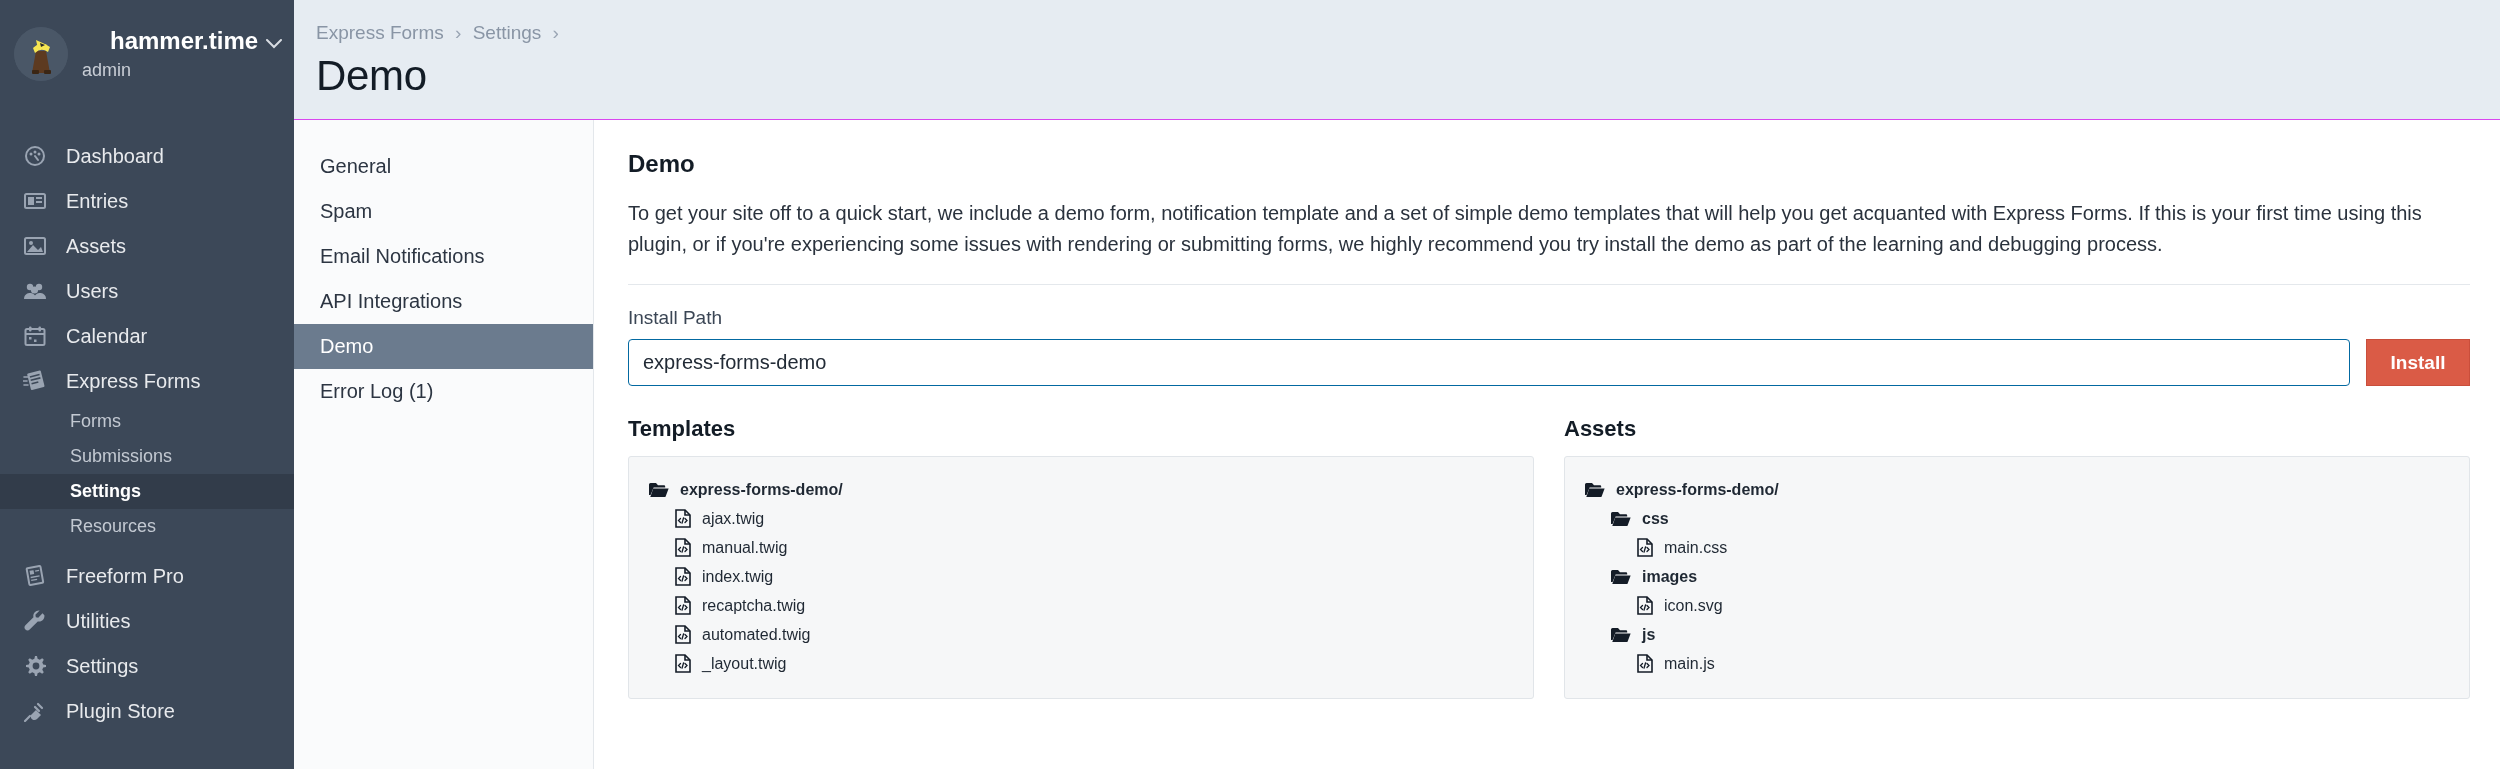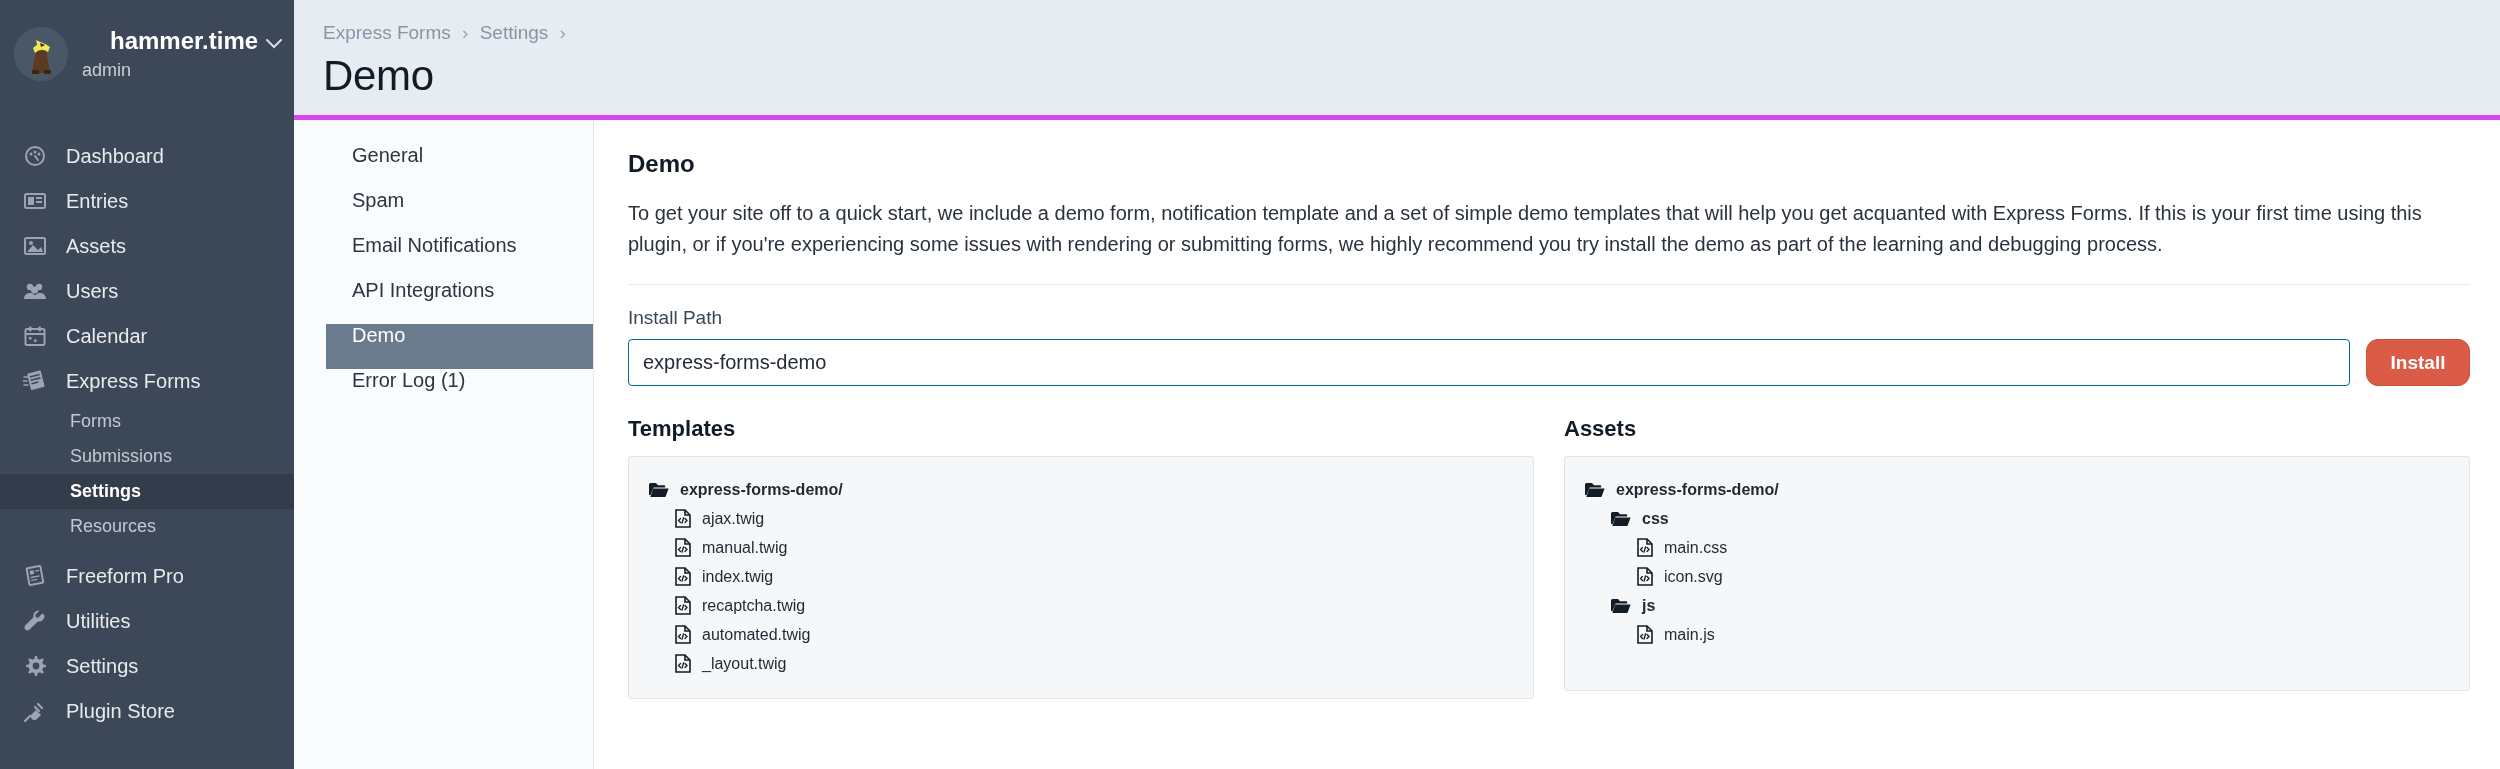--- a/index.html
+++ b/index.html
@@ -55,60 +55,59 @@
   }
   .nav-sub.active {
     background: #323c4a; color: #ffffff; font-weight: bold;
   }
   .nav-group-gap { height: 10px; }
 
   
   .main { flex: 1; height: 769px; display: flex; flex-direction: column; background: #fff; }
   .header {
     height: 120px; background: #e6ecf2;
-    padding: 22px 0 0 29px;
-    border-bottom: 5px solid #d946ef;
+    padding: 22px 0 0 22px;
+    border-bottom: 1px solid #d946ef;
     flex: 0 0 120px;
   }
   .breadcrumb { font-size: 19px; color: #8995a5; margin-bottom: 8px; }
   .breadcrumb .sep { margin: 0 6px; color: #9aa5b4; }
   .page-title { font-size: 42px; color: #131c26; font-weight: normal; letter-spacing: -0.3px; }
 
   .body { flex: 1; display: flex; min-height: 0; }
 
   .subnav {
     width: 300px; min-width: 300px;
     background: #fafbfc;
     border-right: 1px solid #e3e7eb;
     padding-top: 24px;
   }
   .subnav-item {
-    height: 45px; display: flex; align-items: flex-start;
+    height: 45px; display: flex; align-items: center;
     padding-left: 26px; font-size: 20px; color: #2c3542;
     cursor: pointer;
-    margin-left: 32px;
   }
   .subnav-item.active { background: #6b7b8e; color: #fff; }
 
   .content { flex: 1; padding: 30px 30px 0 34px; min-width: 0; }
   .content-title { font-size: 24px; font-weight: bold; color: #131c26; margin-bottom: 20px; }
   .desc { font-size: 20px; line-height: 1.55; color: #2a323d; max-width: 1875px; }
   .hr { border: 0; border-top: 1px solid #e4e8ec; margin: 24px 0 22px 0; max-width: 1875px; }
 
   .field-label { font-size: 19px; font-weight: normal; color: #3b4655; margin-bottom: 10px; }
   .install-row { display: flex; align-items: stretch; gap: 16px; }
   .install-input {
     flex: 1; max-width: 1750px; height: 47px;
     border: 1px solid #0369a1; border-radius: 4px;
     background: #fff; font-size: 20px; color: #222b36;
     padding: 0 14px; font-family: "Liberation Sans", sans-serif;
   }
   .install-btn {
     width: 104px; height: 47px;
-    background: #da5b46; border: 1px solid #c94e3b; border-radius: 12px;
+    background: #da5b46; border: 1px solid #c94e3b; border-radius: 0;
     color: #fff; font-size: 19px; font-weight: bold;
     cursor: pointer; font-family: "Liberation Sans", sans-serif;
   }
 
   .cols { display: flex; gap: 30px; margin-top: 30px; max-width: 1875px; }
   .col { flex: 1; min-width: 0; }
   .col-title { font-size: 22px; font-weight: bold; color: #131c26; margin-bottom: 14px; }
   .tree-box {
     border: 1px solid #e1e5e9; background: #f6f7f8;
     border-radius: 3px; padding: 18px 20px 20px 20px;
@@ -445,20 +444,29 @@
                 <span class="g">
                   <svg width="16" height="19" viewBox="0 0 16 19">
                       <path d="M1 1 H10 L15 6 V18 H1 Z" fill="none" stroke="#141c27" stroke-width="1.6"></path>
                       <path d="M10 1 V6 H15" fill="none" stroke="#141c27" stroke-width="1.6"></path>
                       <path d="M5.5 9.5 L3.5 11.5 L5.5 13.5 M10 9.5 L12 11.5 L10 13.5 M8.6 8.8 L7 14.2" stroke="#141c27" stroke-width="1.3" fill="none" stroke-linecap="round"></path>
                     </svg>
                 </span>
                 <span>main.css</span>
               </div>
 
+              <div class="tree-row folder d2">
+                <span class="g">
+                  <svg width="20" height="16" viewBox="0 0 20 16">
+                      <path d="M0 2.5 A1.5 1.5 0 0 1 1.5 1 H7 L9 3.3 H15 A1.2 1.2 0 0 1 16.2 4.5 V5.6 H4.6 L1.6 13 H0 Z" fill="#141c27"></path>
+                      <path d="M4.2 6.6 H19.6 L16.6 14.4 A1 1 0 0 1 15.7 15 H1.3 Z" fill="#141c27"></path>
+                    </svg>
+                </span>
+                <span>images</span>
+              </div>
               <div class="tree-row d3">
                 <span class="g">
                   <svg width="16" height="19" viewBox="0 0 16 19">
                       <path d="M1 1 H10 L15 6 V18 H1 Z" fill="none" stroke="#141c27" stroke-width="1.6"></path>
                       <path d="M10 1 V6 H15" fill="none" stroke="#141c27" stroke-width="1.6"></path>
                       <path d="M5.5 9.5 L3.5 11.5 L5.5 13.5 M10 9.5 L12 11.5 L10 13.5 M8.6 8.8 L7 14.2" stroke="#141c27" stroke-width="1.3" fill="none" stroke-linecap="round"></path>
                     </svg>
                 </span>
                 <span>icon.svg</span>
               </div>

